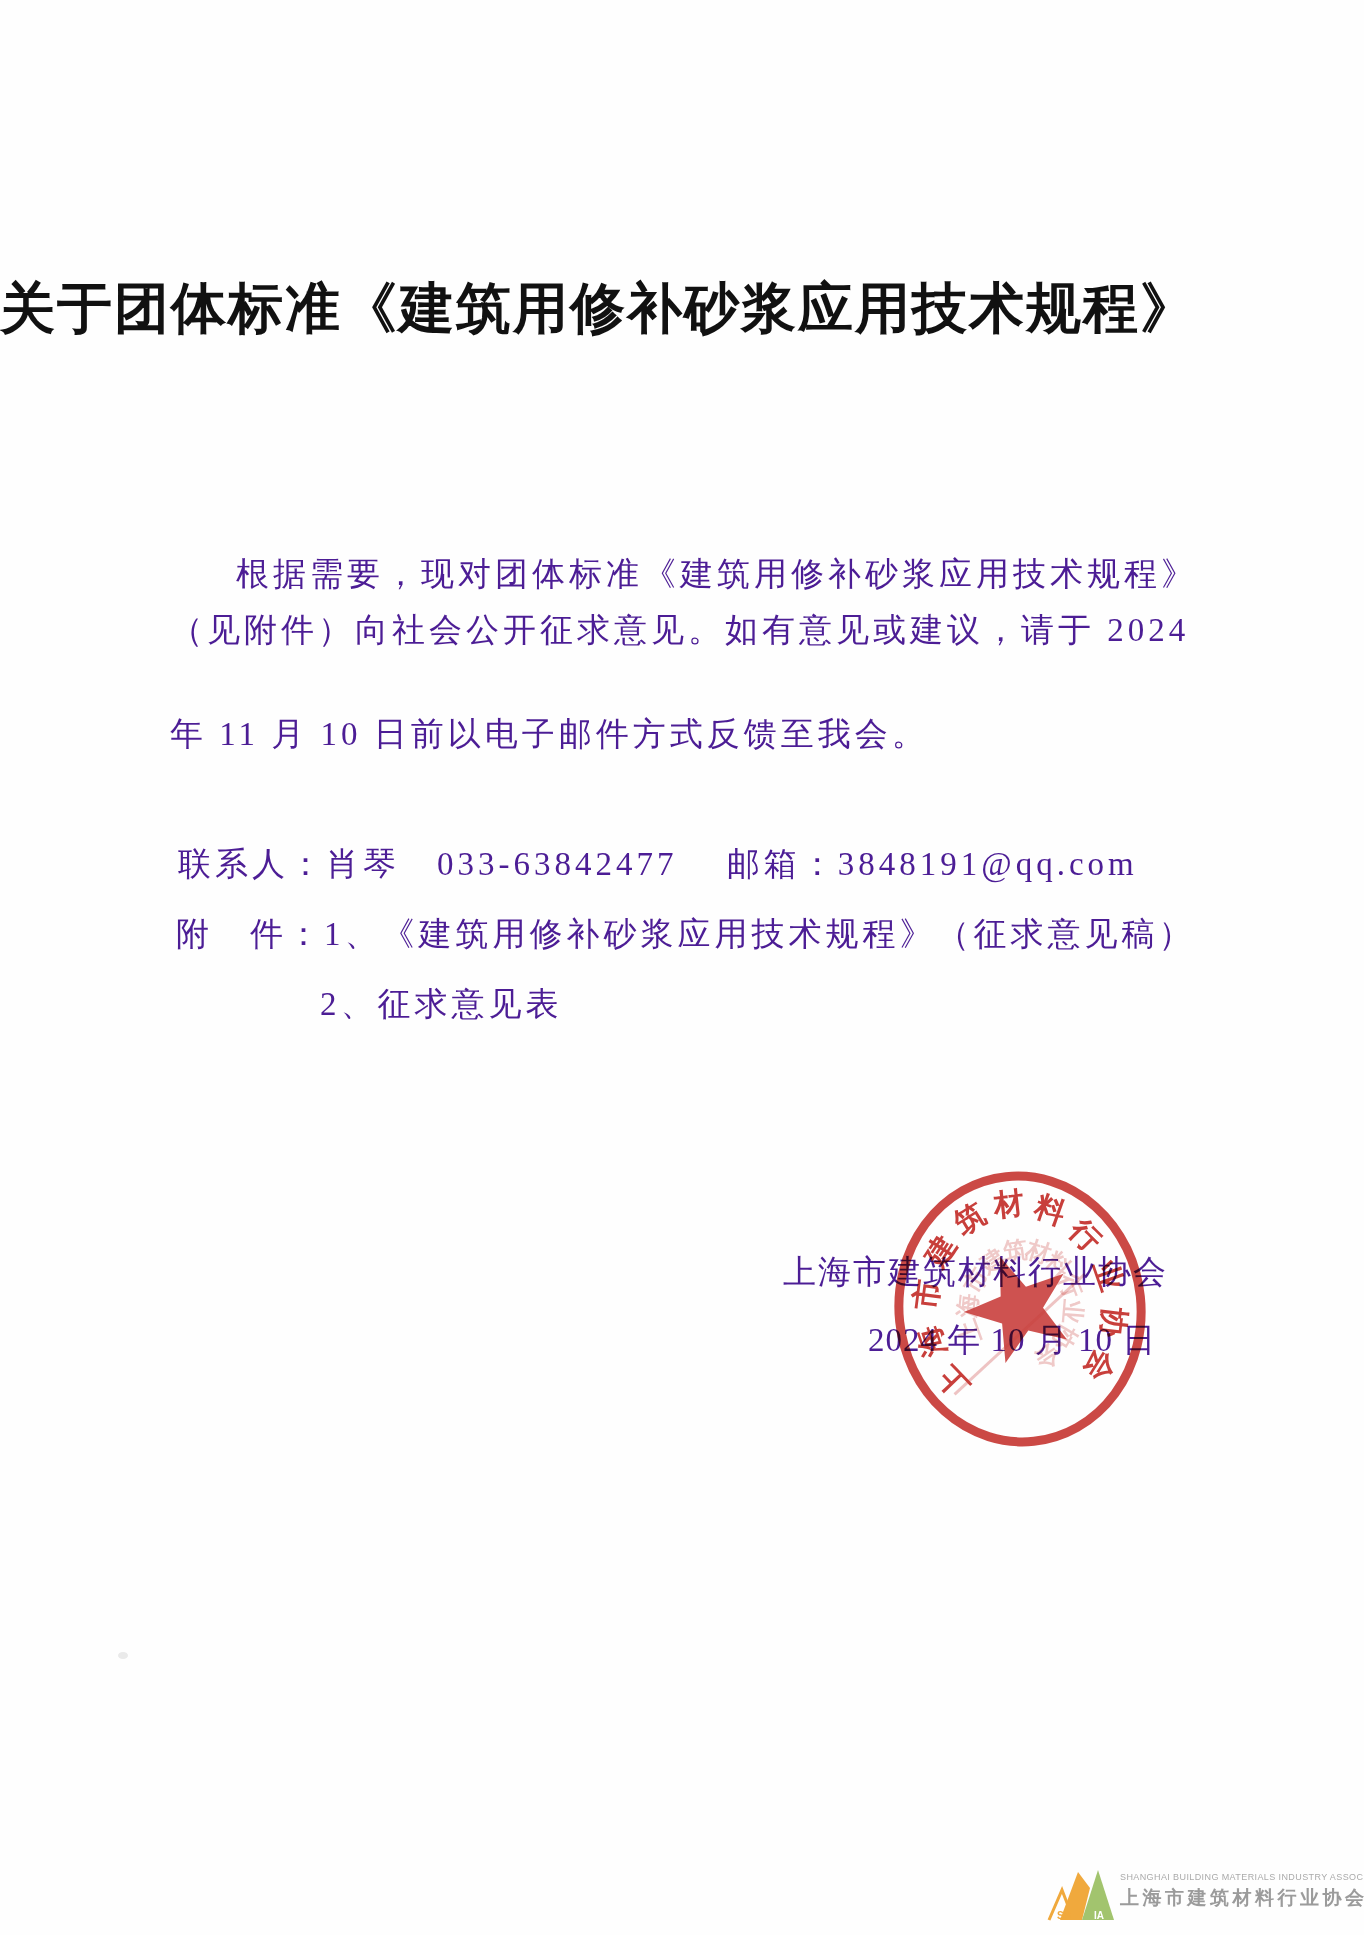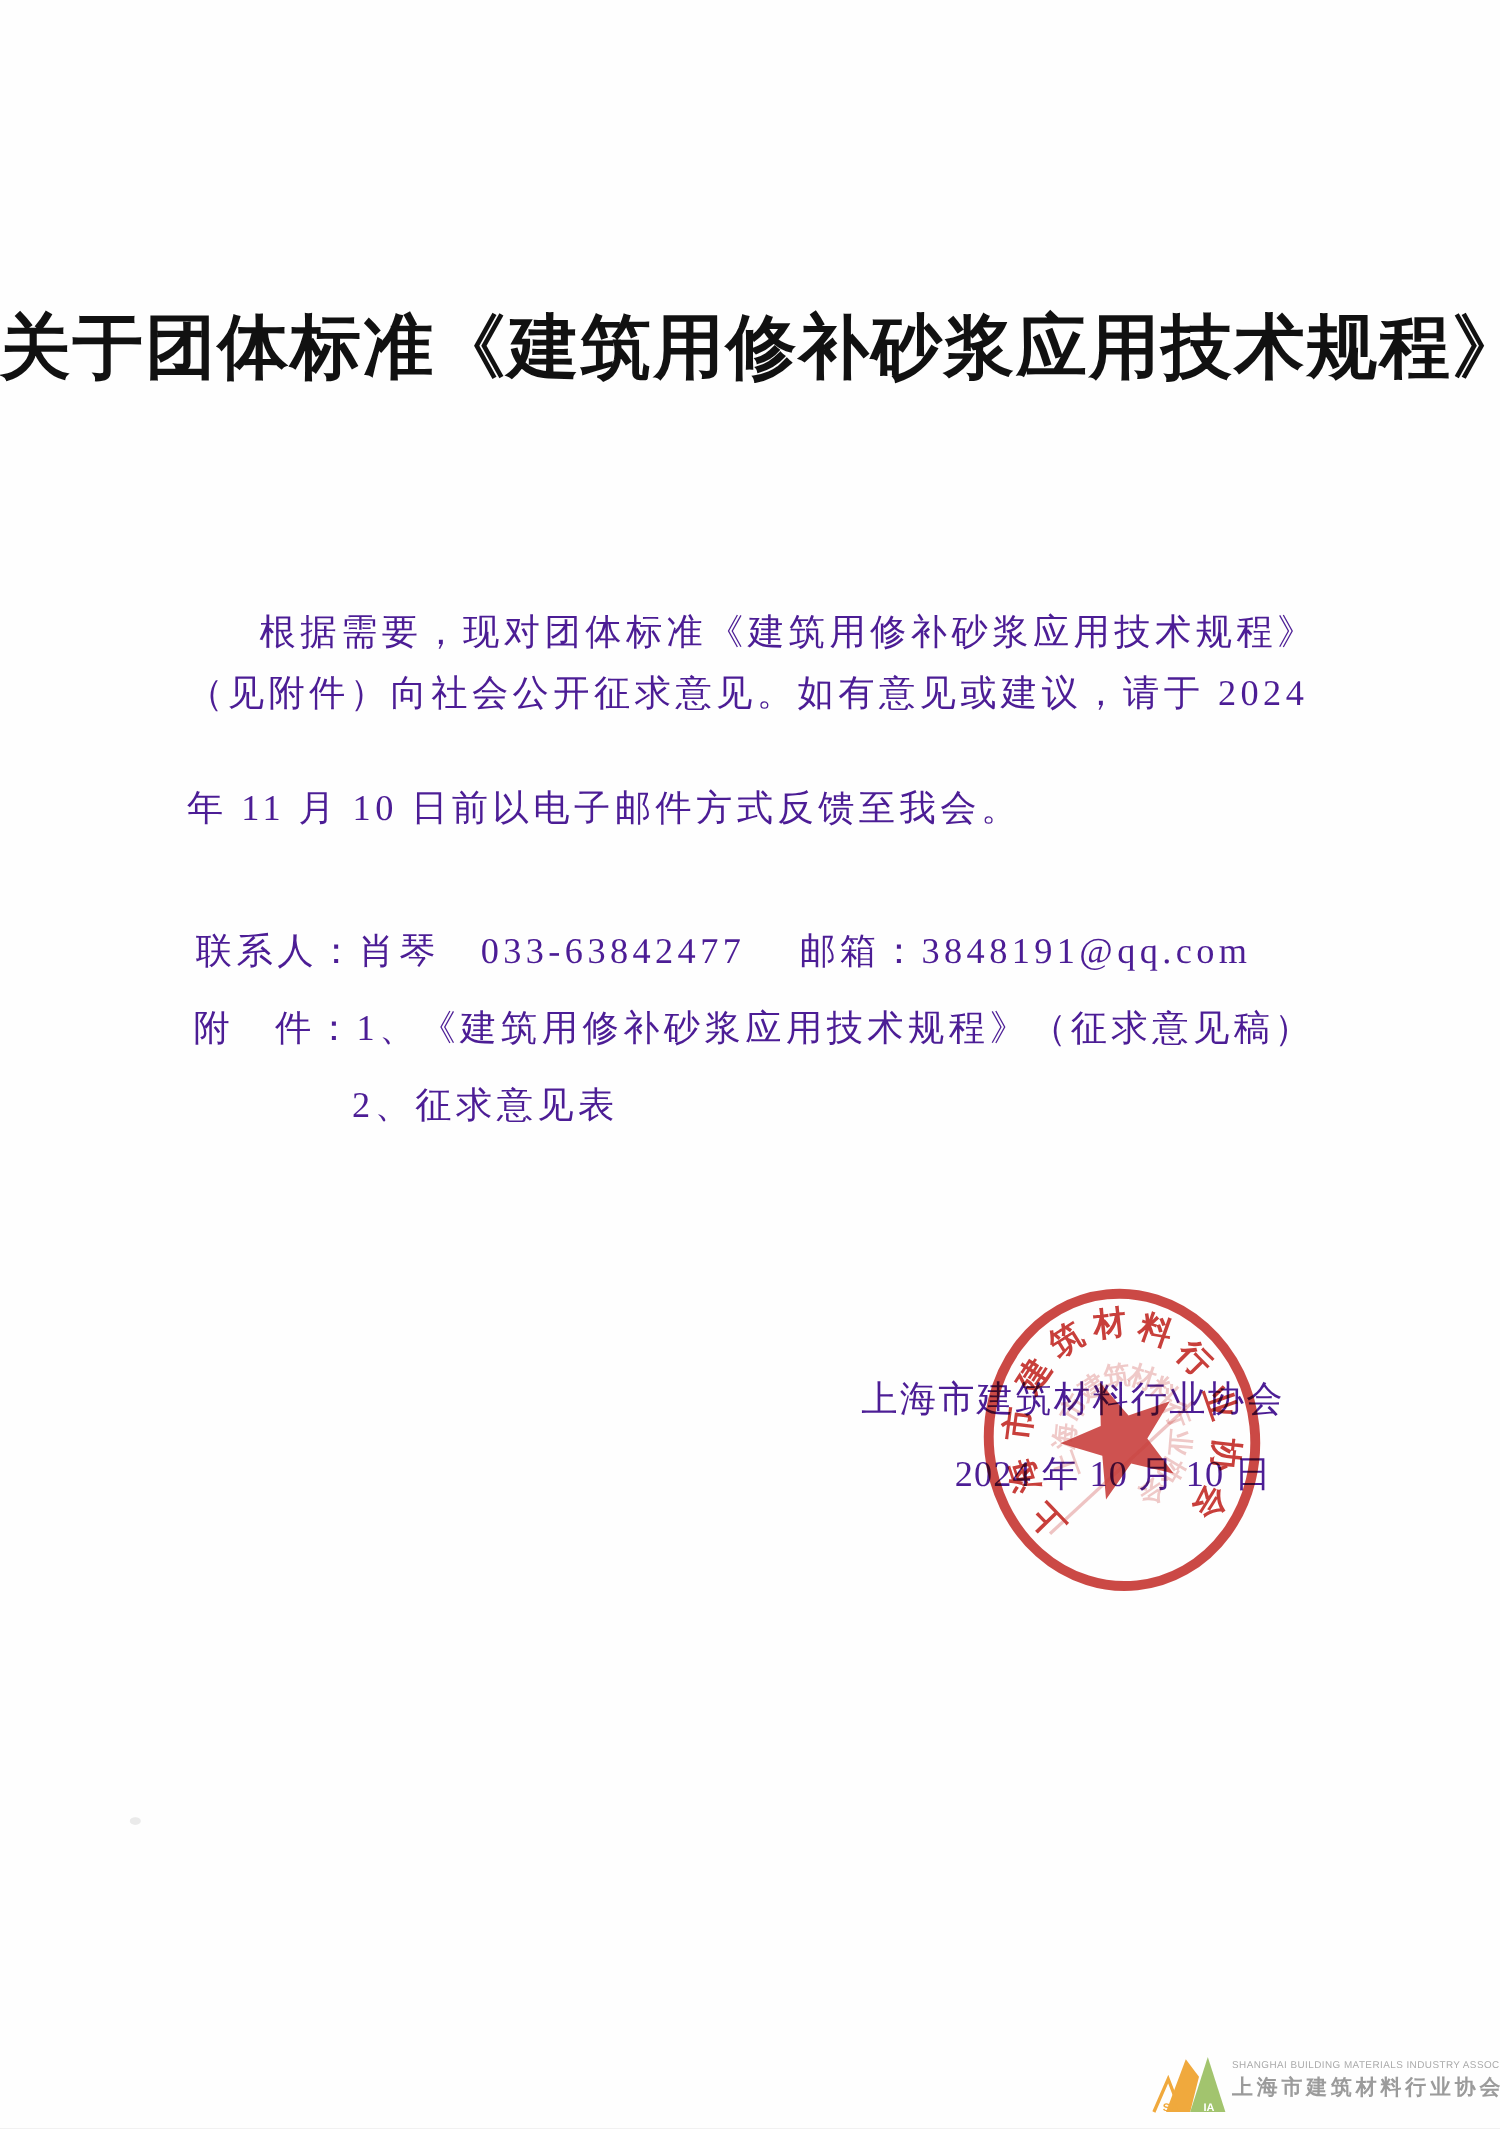--- a/index.html
+++ b/index.html
@@ -9,21 +9,21 @@
     margin:0 auto;
     background:#fefefe;
     overflow:hidden;
     font-family:"Liberation Serif","DejaVu Serif",serif;
     color:#1d1d1d;
   }
   .abs{position:absolute;white-space:nowrap;}
   .doc-title{
     left:0;right:0;
     font-family:"DejaVu Sans","Liberation Sans",sans-serif;
-    font-weight:900;font-size:64px;letter-spacing:2px;color:#111;
+    font-weight:900;font-size:55px;letter-spacing:2px;color:#111;
   }
   .title1{top:272px;}
   .title2{top:381px;}
   .bodytext{font-size:33px;letter-spacing:4px;color:#4c1d95;}
   .pline1{left:236px;top:552px;}
   .pline2{left:170px;top:608px;}
   .pline3{left:170px;top:692px;margin-top:20px;}
   .contact{left:178px;top:842px;}
   .attach1{left:176px;top:912px;}
   .attach2{left:320px;top:982px;}

